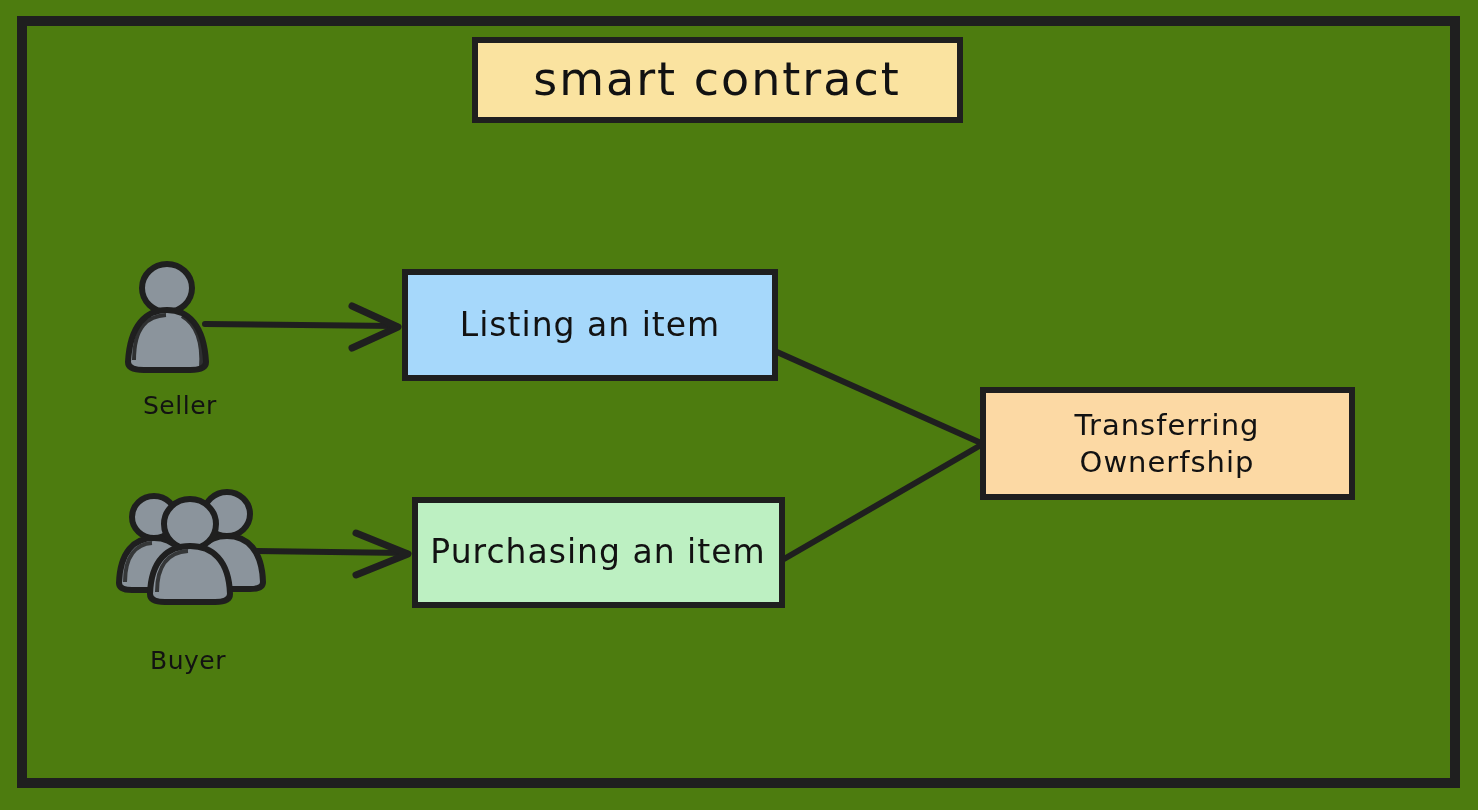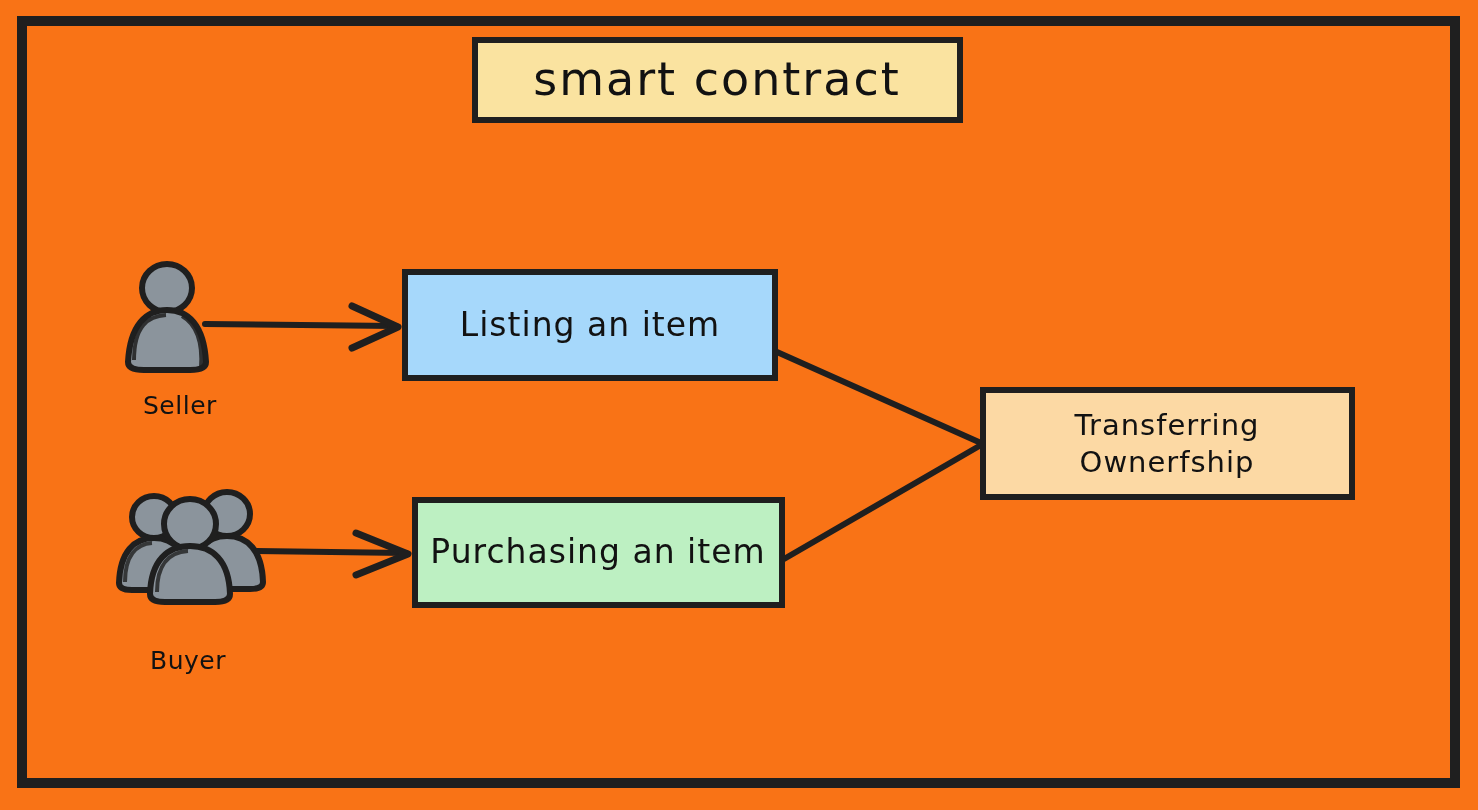--- a/index.html
+++ b/index.html
@@ -8,21 +8,21 @@
     padding: 0;
     background: #ffffff;
   }
   body {
     font-family: "DejaVu Sans", sans-serif;
   }
   #canvas {
     position: relative;
     width: 1478px;
     height: 810px;
-    background: #f97316;
+    background: #4d7c0f;
     overflow: hidden;
   }
   #diagram-svg {
     position: absolute;
     left: 0;
     top: 0;
     width: 1478px;
     height: 810px;
   }
   .node-text {

